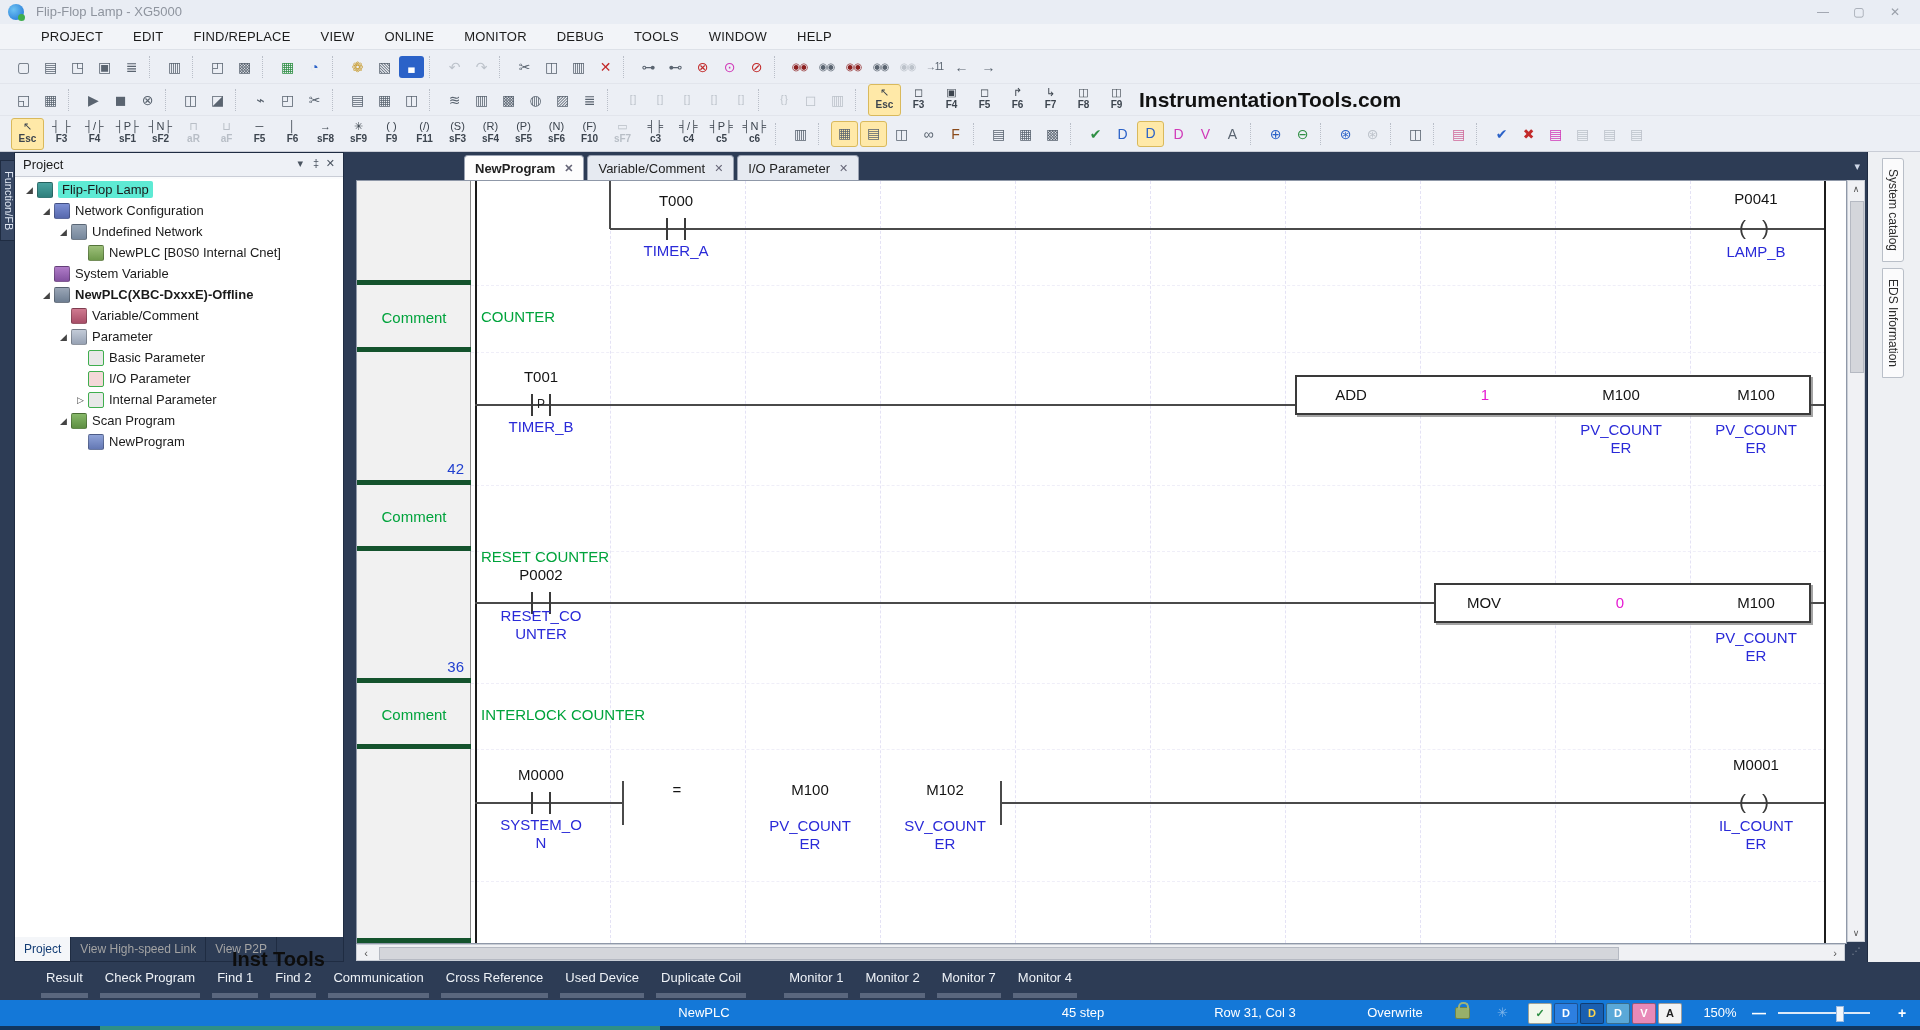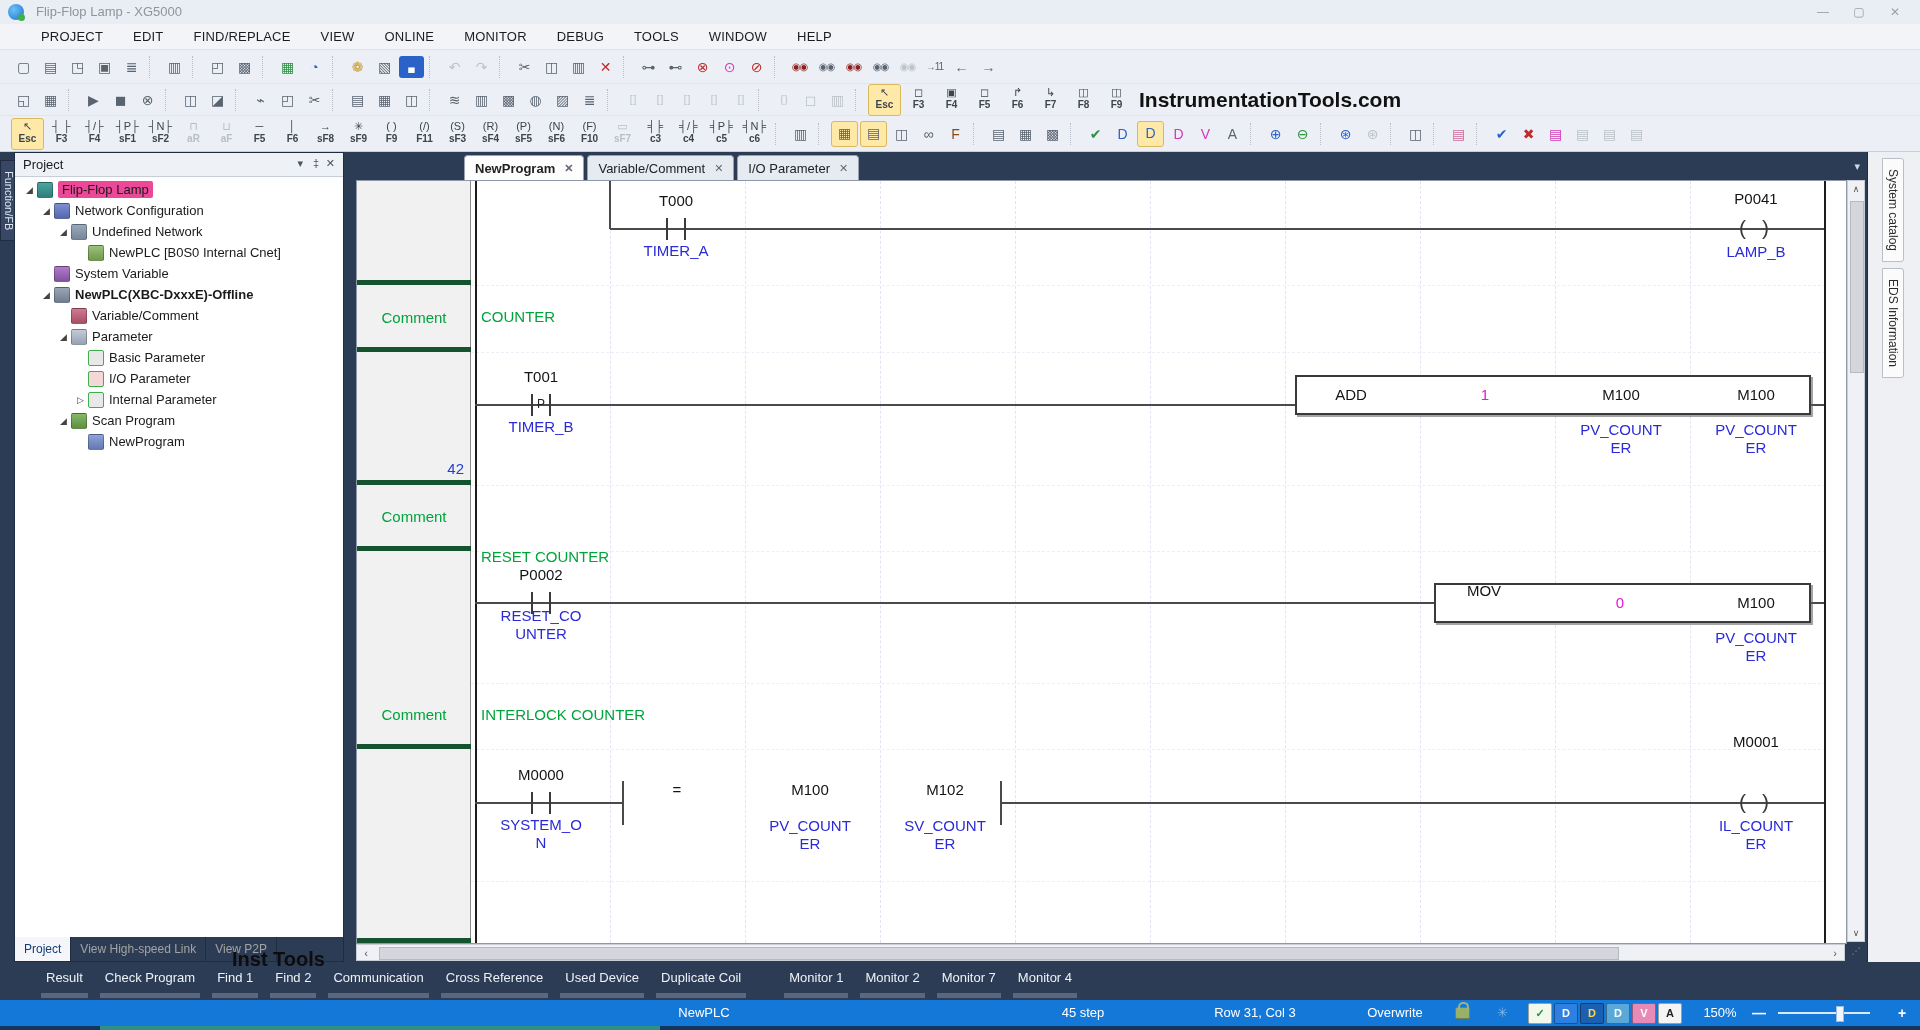--- a/index.html
+++ b/index.html
@@ -39,21 +39,21 @@
   #leftstrip{position:absolute;left:0;top:0;width:14px;height:810px;background:#2d3c55;}
   #funcfb-tab{position:absolute;left:0;top:8px;width:14px;padding:10px 0;background:#384864;border:1px solid #1f2c42;
               writing-mode:vertical-rl;font-size:11px;color:#dfe6f2;text-align:center;}
   
   #projpanel{position:absolute;left:14px;top:0;width:330px;height:810px;background:#fbfcfd;border:1px solid #1f2c42;box-sizing:border-box;}
   #projheader{position:absolute;left:0;top:0;width:100%;height:24px;background:#eef1f6;border-bottom:1px solid #c9cdd6;box-sizing:border-box;}
   #projheader .ph-title{position:absolute;left:8px;top:4px;font-size:13px;color:#1c1c1c;}
   .ph-btn{position:absolute;top:4px;font-size:11px;color:#4a5460;}
   #projtree{position:absolute;left:0;top:26px;width:100%;bottom:24px;overflow:hidden;background:#fff;}
   .tree-row{height:21px;display:flex;align-items:center;font-size:13px;color:#1a1a1a;white-space:nowrap;}
-  .tree-row.sel .tree-label{background:#ec4899;border-radius:2px;padding:1px 4px;}
+  .tree-row.sel .tree-label{background:#5eead4;border-radius:2px;padding:1px 4px;}
   .tree-arrow{width:13px;font-size:9px;color:#444;text-align:center;flex:none;}
   .tree-ico{width:14px;height:14px;border-radius:2px;margin:0 5px 0 1px;flex:none;border:1px solid rgba(0,0,0,.25);}
   .ico-project{background:linear-gradient(#4aa3a0,#2e7f7c);} .ico-network{background:linear-gradient(#7c8fd4,#5668ad);}
   .ico-undef-network{background:linear-gradient(#9aa8b8,#76879c);} .ico-plc-link{background:linear-gradient(#9dc07a,#6f9a4c);}
   .ico-system-variable{background:linear-gradient(#b07cc8,#8352a0);} .ico-cpu{background:linear-gradient(#9aa6b6,#6e7e92);}
   .ico-variable-comment{background:linear-gradient(#cf7a90,#a84e68);} .ico-parameter{background:linear-gradient(#c3cbd8,#97a2b4);}
   .ico-basic-parameter,.ico-io-parameter,.ico-internal-parameter{background:#e8e8e8;border:1px solid #3fae4e;}
   .ico-io-parameter{background:#f4d8d8;border-color:#3fae4e;}
   .ico-scan-program{background:linear-gradient(#86b868,#5e8f42);} .ico-program{background:linear-gradient(#8fa3d8,#6478b4);}
   #projtabs{position:absolute;left:0;bottom:0;width:100%;height:24px;background:#2d3c55;display:flex;align-items:stretch;}
@@ -509,20 +509,23 @@
           <div id="margincol">
             <div class="mcell" style="top: 0px; height: 104px;"></div>
             <div class="mcell" style="top: 104px; height: 67px;">
               <div class="mlabel" style="top: 23.5px;">Comment</div>
             </div>
             <div class="mcell" style="top: 171px; height: 133px;">
               <div class="mnum">42</div>
             </div>
             <div class="mcell" style="top: 304px; height: 66px;">
               <div class="mlabel" style="top: 23px;">Comment</div>
+            </div>
+            <div class="mcell" style="top: 370px; height: 132px;">
+              <div class="mnum">36</div>
             </div>
             <div class="mcell" style="top: 502px; height: 66px;">
               <div class="mlabel" style="top: 23px;">Comment</div>
             </div>
             <div class="mcell" style="top: 700px; height: 62px;"></div>
           </div>
           <div class="rail" style="left: 118px;"></div>
           <div class="rail" style="left: 1467px;"></div>
           <div class="wh" style="left: 253px; width: 1214px; top: 47px;"></div>
           <div class="wh" style="left: 118px; width: 820px; top: 223px;"></div>
@@ -552,34 +555,34 @@
           <div class="cbar" style="left: 192px; top: 611px;"></div>
           <div class="dname" style="left: 114px; top: 585px;">M0000</div>
           <div class="dvar" style="left: 109px; top: 635px;">SYSTEM_O
 N</div>
           <div class="paren" style="left: 1382px; top: 36px;">(</div>
           <div class="paren" style="left: 1405px; top: 36px;">)</div>
           <div class="dname" style="left: 1329px; top: 9px;">P0041</div>
           <div class="dvar" style="left: 1324px; top: 62px;">LAMP_B</div>
           <div class="paren" style="left: 1382px; top: 610px;">(</div>
           <div class="paren" style="left: 1405px; top: 610px;">)</div>
-          <div class="dname" style="left: 1329px; top: 552px;">M0001</div>
+          <div class="dname" style="left: 1329px; top: 575px;">M0001</div>
           <div class="dvar" style="left: 1324px; top: 636px;">IL_COUNT
 ER</div>
           <div class="fbox" style="left: 938px; top: 194px; width: 516px; height: 40px;"></div>
           <div class="fcell" style="left: 939px; top: 205px;">ADD</div>
           <div class="fcell magenta" style="left: 1073px; top: 205px;">1</div>
           <div class="fcell" style="left: 1209px; top: 205px;">M100</div>
           <div class="fcell" style="left: 1344px; top: 205px;">M100</div>
           <div class="flabel" style="left: 1194px; top: 240px;">PV_COUNT
 ER</div>
           <div class="flabel" style="left: 1329px; top: 240px;">PV_COUNT
 ER</div>
           <div class="fbox" style="left: 1077px; top: 402px; width: 377px; height: 40px;"></div>
-          <div class="fcell" style="left: 1072px; top: 401px;">MOV</div>
+          <div class="fcell" style="left: 1072px; top: 413px;">MOV</div>
           <div class="fcell magenta" style="left: 1208px; top: 413px;">0</div>
           <div class="fcell" style="left: 1344px; top: 413px;">M100</div>
           <div class="flabel" style="left: 1329px; top: 448px;">PV_COUNT
 ER</div>
           <div class="cmpt" style="left: 272px; top: 600px;">=</div>
           <div class="cmpt" style="left: 405px; top: 600px;">M100</div>
           <div class="cmpt" style="left: 540px; top: 600px;">M102</div>
           <div class="flabel" style="left: 383px; top: 636px;">PV_COUNT
 ER</div>
           <div class="flabel" style="left: 518px; top: 636px;">SV_COUNT

